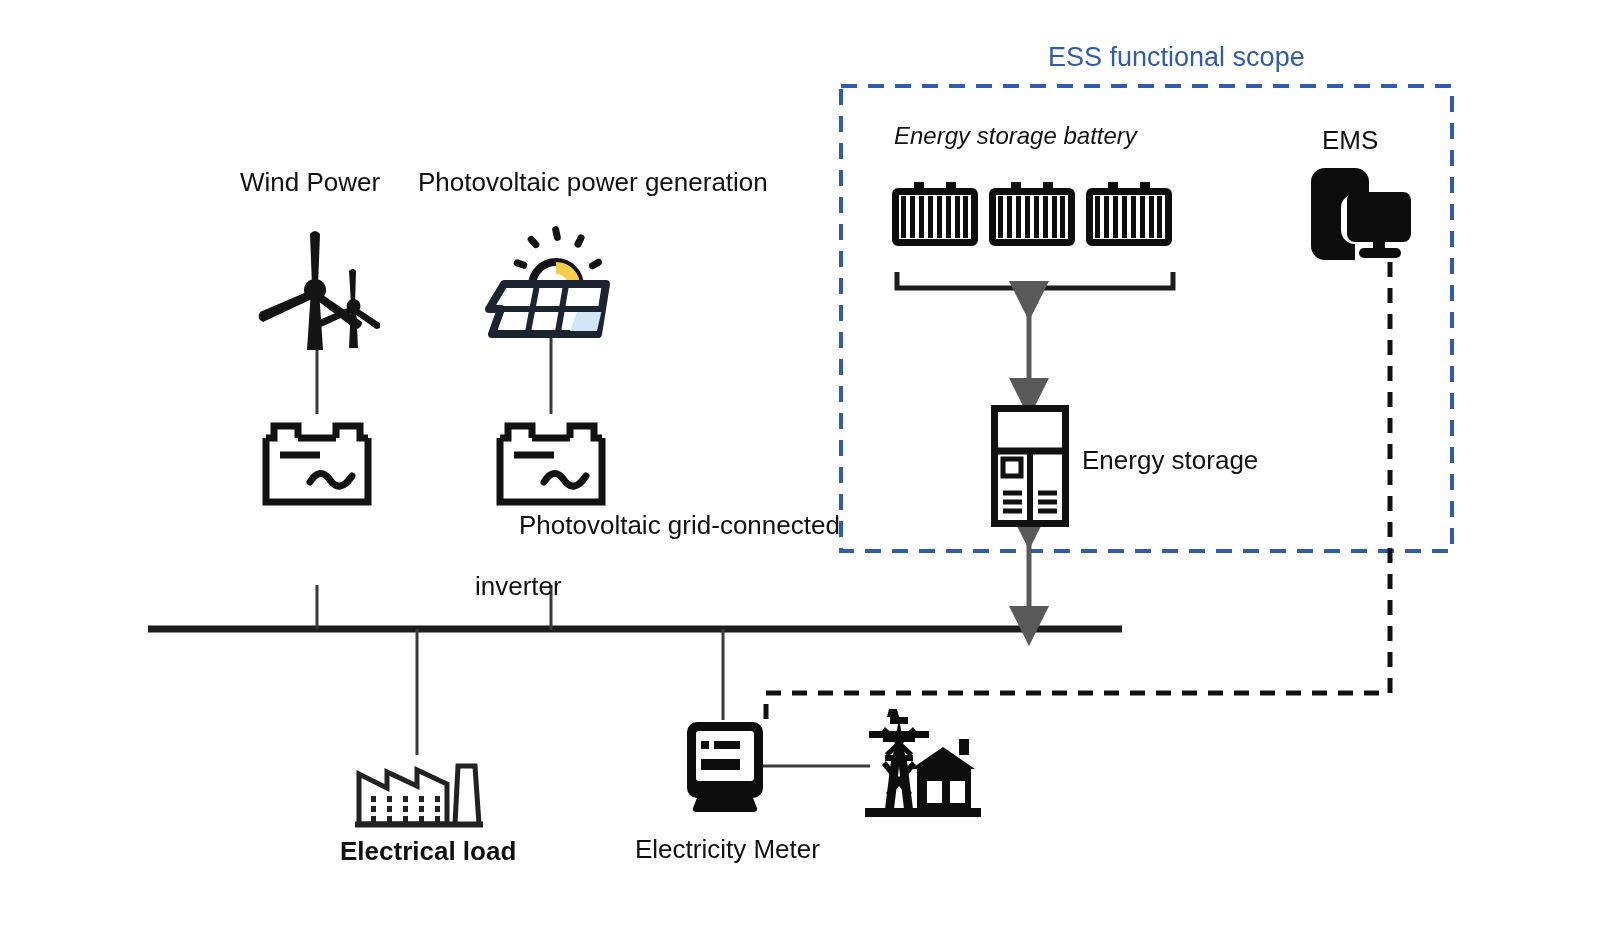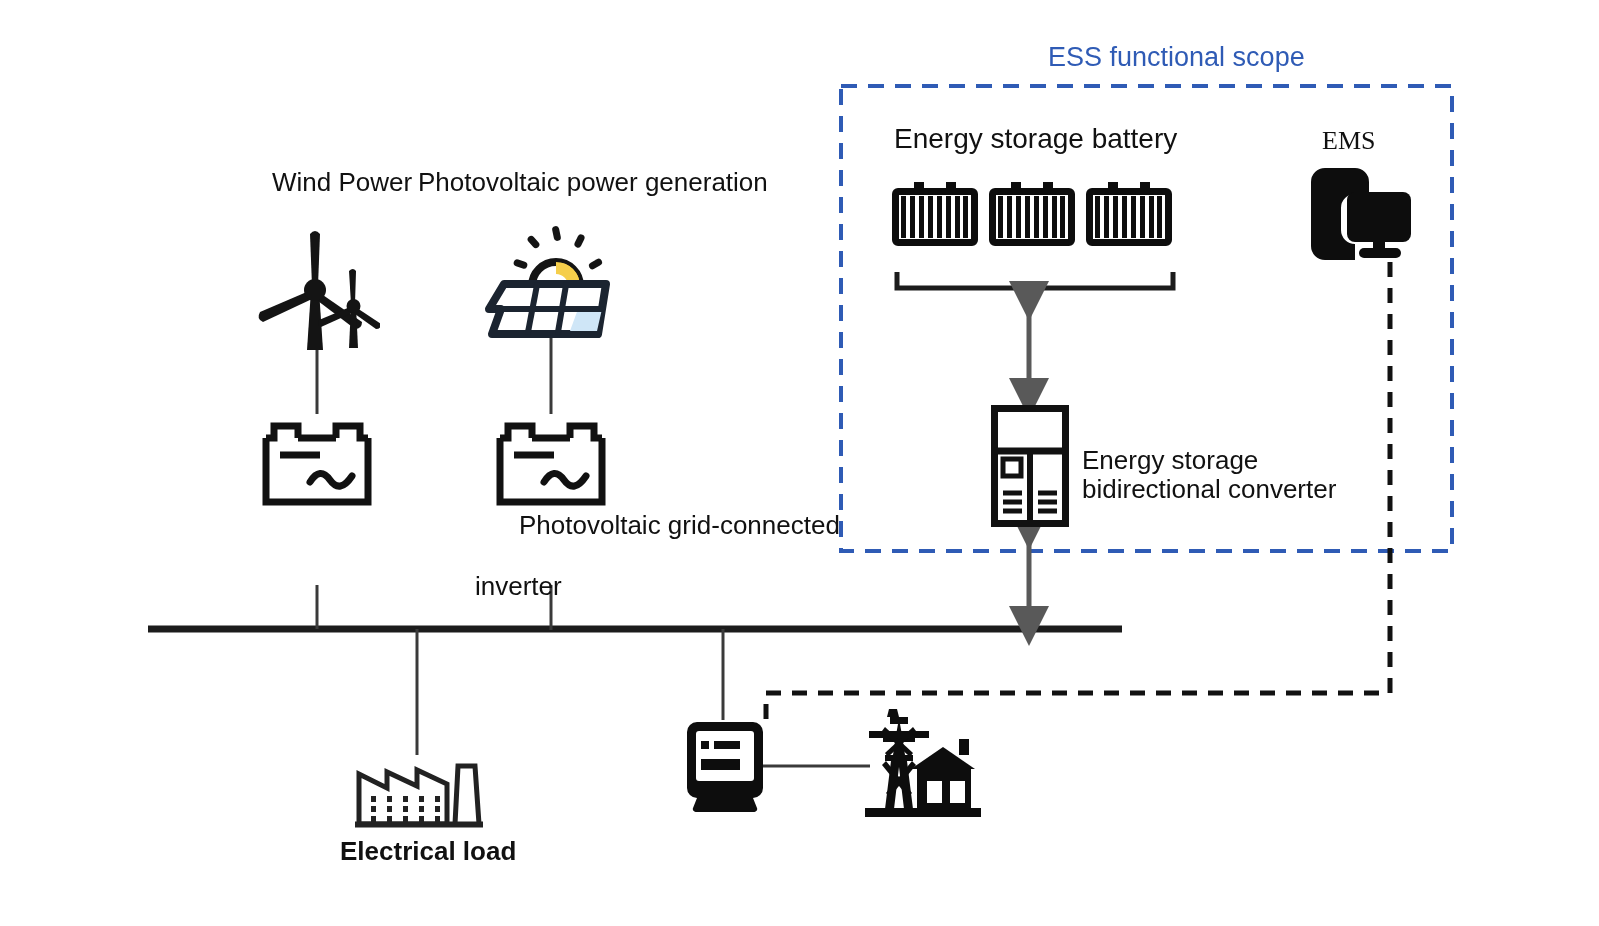--- a/index.html
+++ b/index.html
@@ -268,32 +268,32 @@
       <rect x="10" y="103" width="116" height="9"></rect>
     </g>
     <g fill="#ffffff">
       <rect x="72" y="76" width="15" height="22"></rect>
       <rect x="95" y="76" width="15" height="22"></rect>
     </g>
   </svg>
 
   <div class="lbl" style="left:1048px;top:40px;font-size:27px;color:#2F5BB5;">ESS functional scope</div>
 
-  <div class="lbl" style="left:240px;top:166px;font-size:26px;margin-left:32px;">Wind Power</div>
+  <div class="lbl" style="left:240px;top:166px;font-size:26px;">Wind Power</div>
 
   <div class="lbl" style="left:418px;top:166px;font-size:26px;">Photovoltaic power generation</div>
 
-  <div class="lbl" style="left:894px;top:121px;font-size:28px;">Energy storage battery</div>
-
-  <div class="lbl" style="left:1322px;top:124px;font-size:26px;font-family:Liberation Serif, serif;">EMS</div>
+  <div class="lbl" style="left:894px;top:121px;font-size:24px;font-style:italic;">Energy storage battery</div>
+
+  <div class="lbl" style="left:1322px;top:124px;font-size:26px;">EMS</div>
 
 
   <div class="lbl" style="left:475px;top:509px;font-size:26px;margin-left:44px;">Photovoltaic grid-connected</div>
   <div class="lbl" style="left:475px;top:550px;font-size:26px;margin-top:20px;">inverter</div>
 
   <div class="lbl" style="left:1082px;top:432px;font-size:26px;margin-top:12px;">Energy storage</div>
-  <div class="lbl" style="left:1082px;top:473px;font-size:26px;">bidirectional converter</div>
 
   <div class="lbl" style="left:340px;top:835px;font-size:26px;font-weight:bold;">Electrical load</div>
 
+  <div class="lbl" style="left:635px;top:833px;font-size:26px;">Electricity Meter</div>
 
 
 </div>
 
 </body></html>

